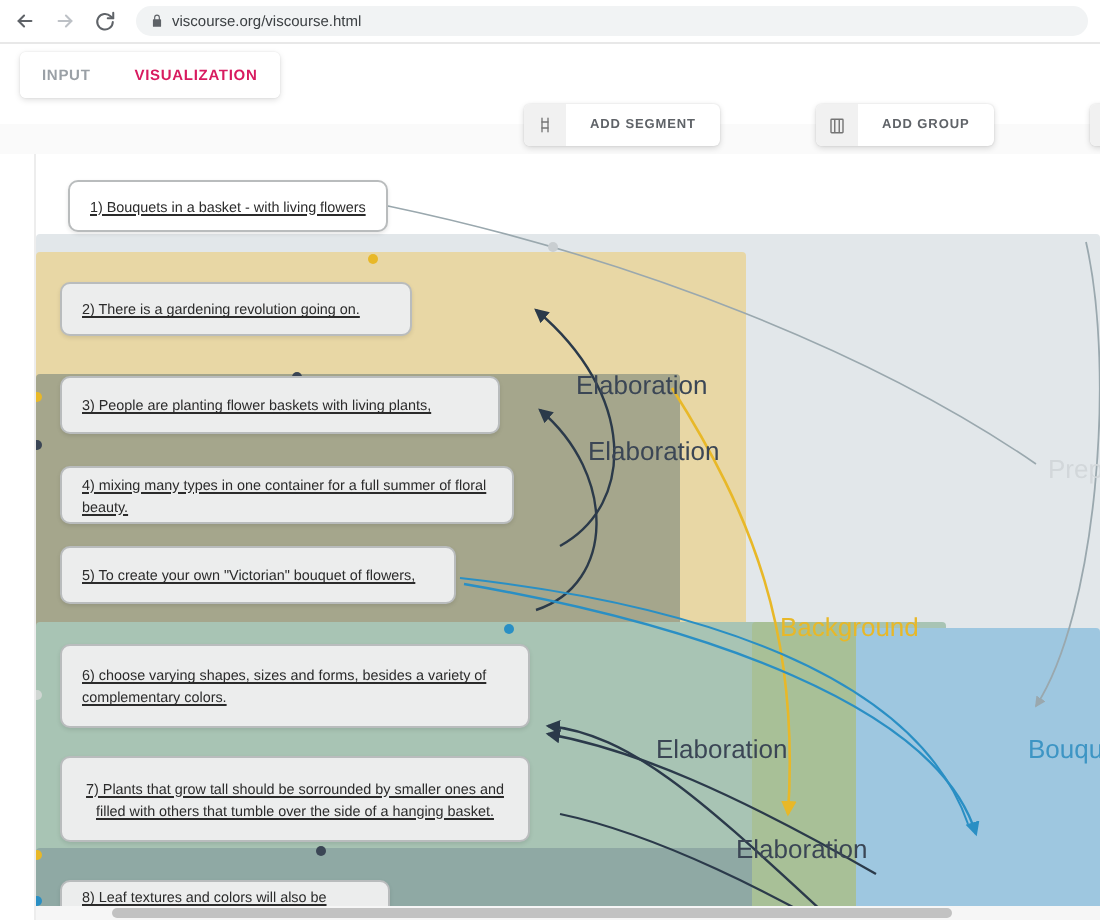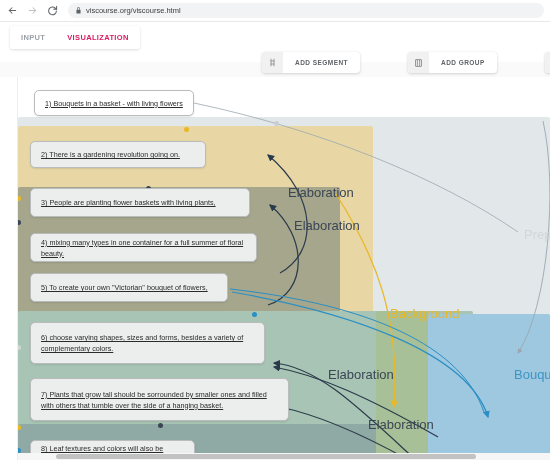--- a/index.html
+++ b/index.html
@@ -312,21 +312,21 @@
       </div>
 
       <div class="segment" style="left:12px; top:196px; width:198px; height:29px;">
         <span class="segment-text">5) To create your own "Victorian" bouquet of flowers,</span>
       </div>
 
       <div class="segment" style="left:12px; top:245px; width:235px; height:42px;">
         <span class="segment-text">6) choose varying shapes, sizes and forms, besides a variety of complementary colors.</span>
       </div>
 
-      <div class="segment" style="left:12px; top:301px; width:259px; height:43px;">
+      <div class="segment" style="left:12px; top:301px; width:235px; height:43px;text-align:center;">
         <span class="segment-text">7) Plants that grow tall should be sorrounded by smaller ones and filled with others that tumble over the side of a hanging basket.</span>
       </div>
 
       <div class="segment" style="left:12px; top:363px; width:165px; height:28px;">
         <span class="segment-text">8) Leaf textures and colors will also be important.</span>
       </div>
 
       <div class="rel-label" style="left:270px; top:108px; color:#3b4655;">Elaboration</div>
 
       <div class="rel-label" style="left:276px; top:141px; color:#3b4655;">Elaboration</div>

